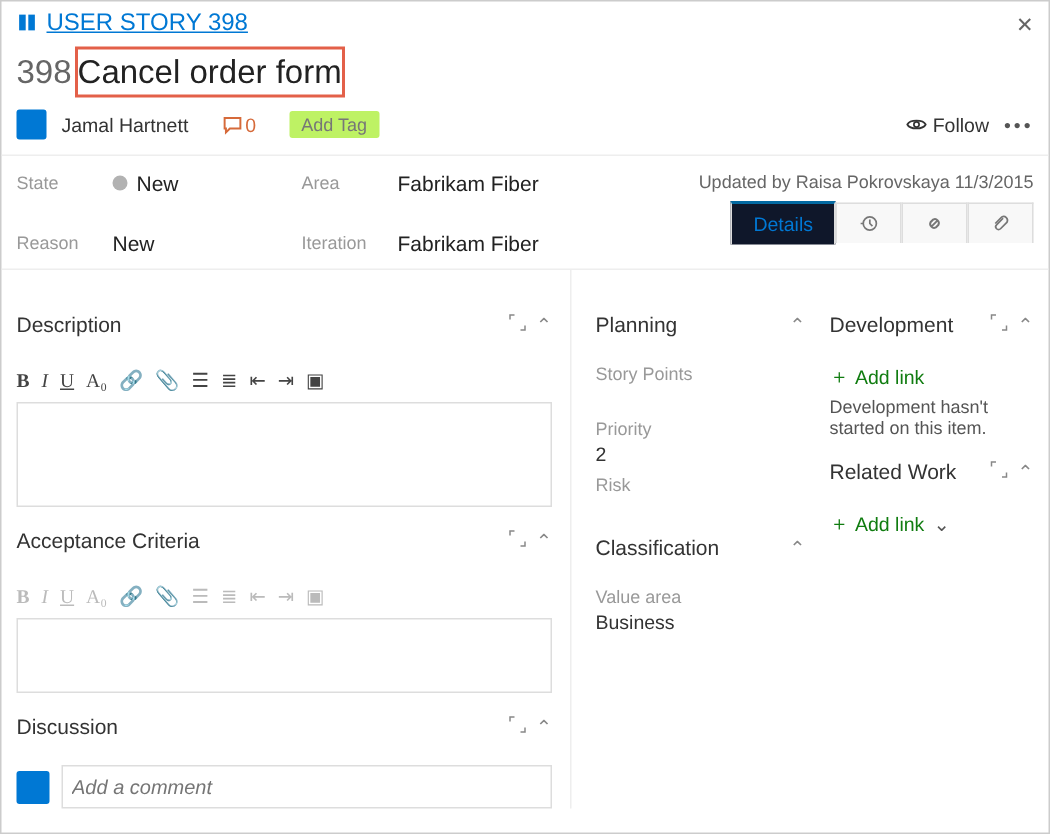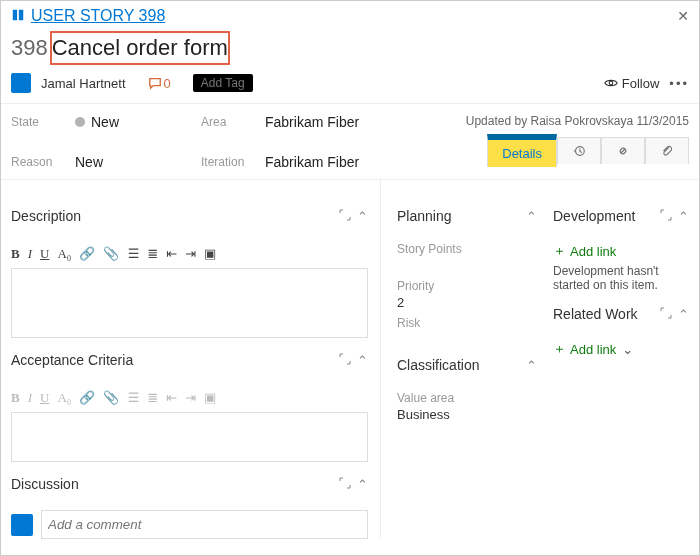--- a/index.html
+++ b/index.html
@@ -10,42 +10,42 @@
   .header .close { margin-left: auto; color: #666; font-size: 14px; cursor: pointer; }
   .title-row { display: flex; align-items: center; padding: 4px 10px 6px 10px; gap: 2px; }
   .title-row .wid { font-size: 22px; color: #666; }
   .title-row .title-box { border: 2px solid #e36049; padding: 2px 0; font-size: 22px; color: #222; }
   .meta-row { display: flex; align-items: center; padding: 2px 10px 10px 10px; gap: 10px; }
   .avatar { width: 20px; height: 20px; background: #0078d4; display: inline-block; border-radius: 2px; }
   .avatar.small { width: 22px; height: 22px; }
   .meta-row .assignee { color: #333; }
   .comment-icon { color: #d66a3a; display: inline-flex; align-items: center; gap: 2px; margin-left: 12px; }
   .comment-icon svg { width:14px; height:14px; }
-  .add-tag { background: #000000; color: #777; padding: 2px 8px; border-radius: 2px; font-size: 12px; cursor: pointer; margin-left: 12px; }
+  .add-tag { background: #bef264; color: #777; padding: 2px 8px; border-radius: 2px; font-size: 12px; cursor: pointer; margin-left: 12px; }
   .actions { margin-left: auto; display: flex; align-items: center; gap: 10px; }
   .save-wrap { border: 2px solid #e36049; padding: 4px; }
   .save-btn { background: #0078d4; color: #fff; display: flex; align-items: center; gap: 6px; padding: 5px 8px; font-size: 13px; cursor: pointer; }
   .save-btn .splitter { border-left: 1px solid rgba(255,255,255,0.5); padding-left: 6px; margin-left: 2px; }
   .save-btn svg { width:14px; height:14px; fill:#fff; }
   .follow { display: flex; align-items: center; gap: 4px; color: #333; cursor: pointer; }
   .follow svg { width:14px; height:14px; }
   .more-dots { letter-spacing: 2px; cursor: pointer; color:#555; }
   .info-row { display: flex; align-items: flex-start; padding: 4px 10px; gap: 0; border-top: 1px solid #eee; }
   .info-col { display: flex; flex-direction: column; gap: 24px; padding: 6px 0; }
   .info-col.c1 { width: 190px; }
   .info-col.c2 { width: 250px; }
   .info-pair { display: flex; align-items: center; gap: 12px; }
   .info-label { color: #999; font-size: 12px; width: 52px; }
   .state-dot { width: 10px; height: 10px; border-radius: 50%; background: #b2b2b2; display:inline-block; margin-right:6px; }
   .info-val { font-size: 14px; color: #222; }
   .info-right { margin-left: auto; display: flex; flex-direction: column; align-items: flex-end; gap: 6px; padding: 6px 0; }
   .updated { color: #666; font-size: 12px; }
   .tabs { display: flex; align-items: center; }
   .tab { padding: 6px 14px; border: 1px solid #ddd; border-bottom: none; background: #f8f8f8; color: #666; cursor: pointer; display:flex; align-items:center; }
-  .tab.active { background: #fde047; color: #0078d4; border-top: 6px solid #0369a1; }
+  .tab.active { background: #0f172a; color: #0078d4; border-top: 2px solid #0369a1; }
   .tab svg { width:14px; height:14px; }
   .columns { display: flex; padding: 0 10px; gap: 16px; border-top:1px solid #eee; margin-top:-1px;}
   .col { padding-top: 10px; }
   .col.left { width: 370px; border-right: 1px solid #eee; padding-right: 12px; }
   .col.mid { width: 140px; }
   .col.right { flex:1; }
   .section-header { display: flex; align-items: center; justify-content: space-between; margin: 18px 0; gap: 18px; }
   .section-header .sh-title { font-size: 14px; color: #333; }
   .section-header .sh-controls, .mini-ctrl { display:flex; align-items:center; gap:6px; color:#888; }
   .mini-ctrl svg { width:12px; height:12px; }

